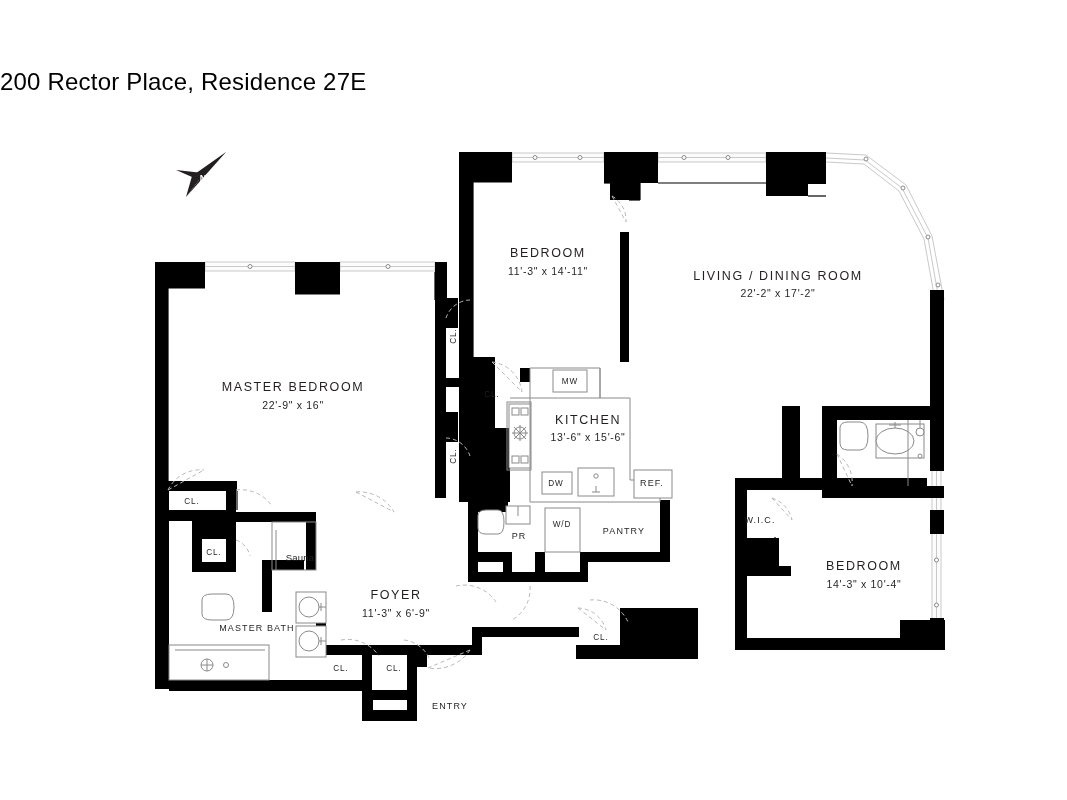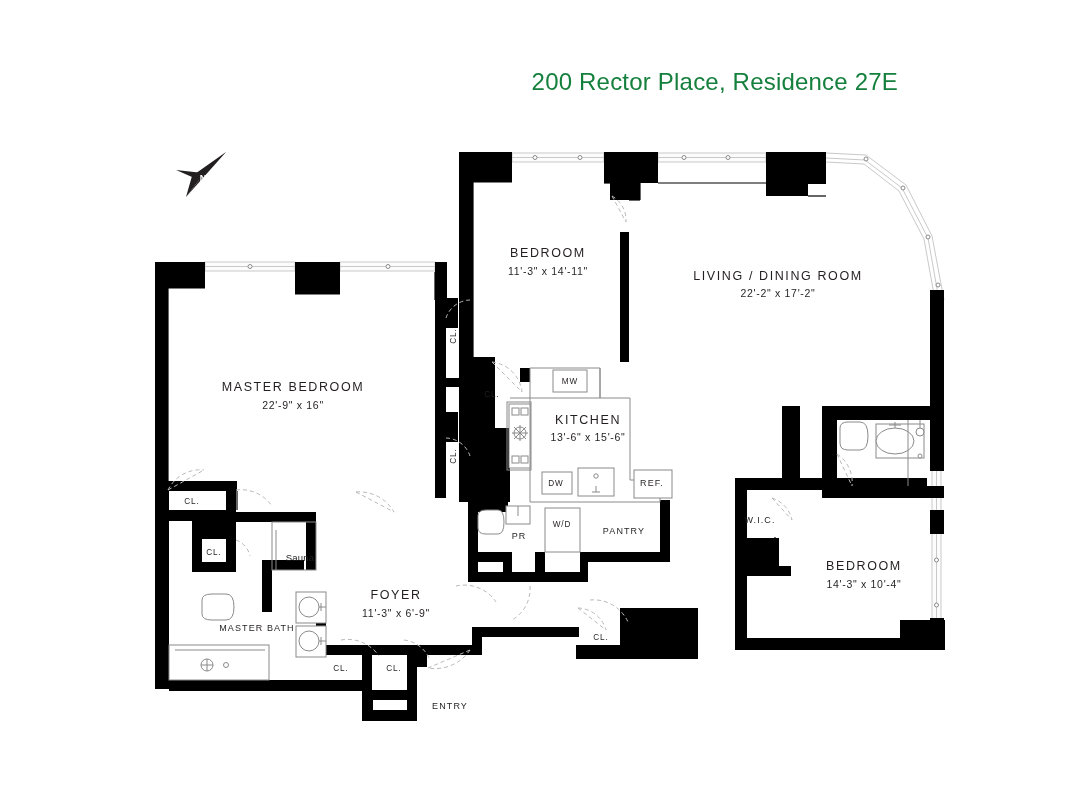--- a/index.html
+++ b/index.html
@@ -18,25 +18,25 @@
     position: relative;
     width: 1067px;
     height: 800px;
     background: #ffffff;
   }
   #plan-title {
     position: absolute;
     top: 68px;
     left: 0;
     width: 898px;
-    text-align: right;
+    text-align: left;
     font-size: 24px;
     font-weight: 400;
     letter-spacing: 0.2px;
-    color: #15803d;
+    color: #000000;
     font-family: "Liberation Sans", sans-serif;
   }
   #floorplan-svg {
     position: absolute;
     top: 0;
     left: 0;
   }
   .rm-name {
     font-family: "Liberation Sans", sans-serif;
     font-size: 12.5px;

